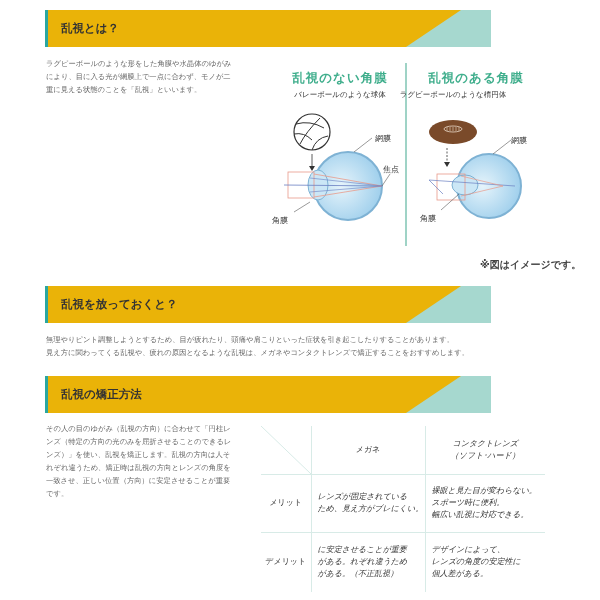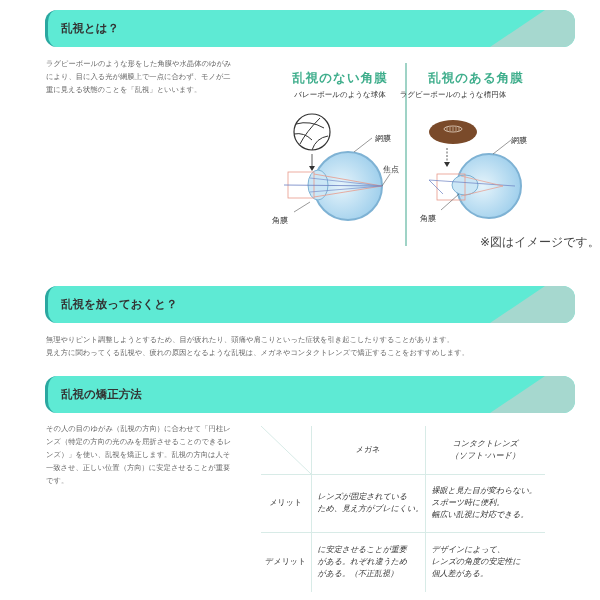--- a/index.html
+++ b/index.html
@@ -1,43 +1,42 @@
 <!DOCTYPE html>
 <html><head>
 <meta charset="utf-8">
 <style>
   * { box-sizing: border-box; margin: 0; padding: 0; }
   html, body { width: 600px; height: 600px; background: #ffffff; overflow: hidden; }
   body { position: relative; font-family: "DejaVu Sans", sans-serif; color: #444; }
 
   .sec-header {
-    position: absolute; left: 45px; width: 530px; height: 37px;
-    background: #5eead4; border-left: 3px solid #2aa7a0;
+    position: absolute; left: 45px; width: 446px; height: 37px;
+    background: #eab308; border-left: 3px solid #2aa7a0;
     overflow: hidden;
-    border-radius: 12px;
   }
   .sec-header .tri {
     position: absolute; right: 0; top: 0; width: 0; height: 0;
     border-bottom: 37px solid #a6d8cf; border-left: 55px solid transparent;
   }
   .sec-header .tri-fill {
     position: absolute; right: 0; top: 0; width: 30px; height: 37px; background: #a6d8cf;
   }
   .sec-header .title {
     position: absolute; left: 13px; top: 0; line-height: 37px;
     font-size: 11.5px; font-weight: bold; color: #333;
   }
 
   .body-text { position: absolute; font-size: 7.3px; line-height: 13px; color: #666; }
 
   .fig-title { position: absolute; font-size: 12.5px; font-weight: bold; color: #3fae8c; letter-spacing: 1px; text-align: center; }
   .fig-sub { position: absolute; font-size: 7.5px; color: #333; text-align: center; }
   .fig-label { position: absolute; font-size: 8px; color: #333; }
   .divider-v { position: absolute; left: 405px; top: 63px; width: 2px; height: 183px; background: #9fd3c6; }
-  .note { position: absolute; left: 480px; top: 234px; font-size: 12px; color: #444; }
+  .note { position: absolute; left: 480px; top: 258px; font-size: 10px; color: #444; font-weight: bold; }
 
   table.cmp { position: absolute; left: 261px; top: 426px; border-collapse: collapse; font-size: 8px; color: #333; }
   table.cmp td { border: 1px solid #d8ebe7; text-align: left; vertical-align: middle; line-height: 12px; }
   table.cmp tr:first-child td { border-top: none; }
   table.cmp tr:last-child td { border-bottom: none; }
   table.cmp td:first-child { border-left: none; }
   table.cmp td:last-child { border-right: none; }
   .th-cell { text-align: center !important; }
   .rowhead { text-align: center !important; margin-left: 36px; }
   .cell-line { display: block; white-space: nowrap; font-style: italic; }
@@ -137,20 +136,21 @@
 <div class="sec-header" style="top:376px;">
   <div class="tri" style="right:30px;"></div>
   <div class="tri-fill"></div>
   <span class="title">乱視の矯正方法</span>
 </div>
 
 <div class="body-text" style="left:46px; top:422px; width:210px;">
   <div>その人の目のゆがみ（乱視の方向）に合わせて「円柱レ</div>
   <div>ンズ（特定の方向の光のみを屈折させることのできるレ</div>
   <div>ンズ）」を使い、乱視を矯正します。乱視の方向は人そ</div>
+  <div>れぞれ違うため、矯正時は乱視の方向とレンズの角度を</div>
   <div>一致させ、正しい位置（方向）に安定させることが重要</div>
   <div>です。</div>
 </div>
 
 <table class="cmp">
   <tbody>
       <tr>
     <td style="width:50px; height:48px; position:relative;">
       <svg width="50" height="48" style="position:absolute; left:0; top:0;">
             <line x1="0" y1="0" x2="50" y2="48" stroke="#d8ebe7" stroke-width="1"></line>

